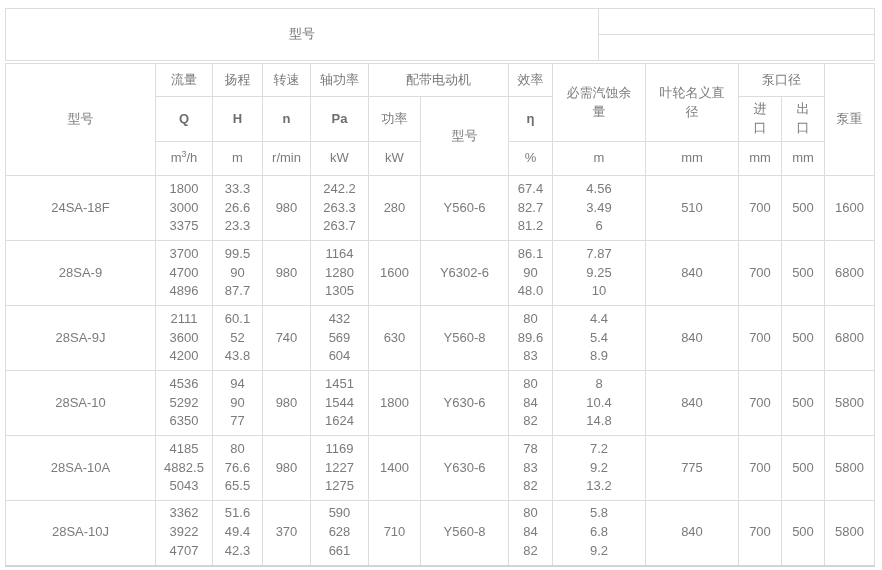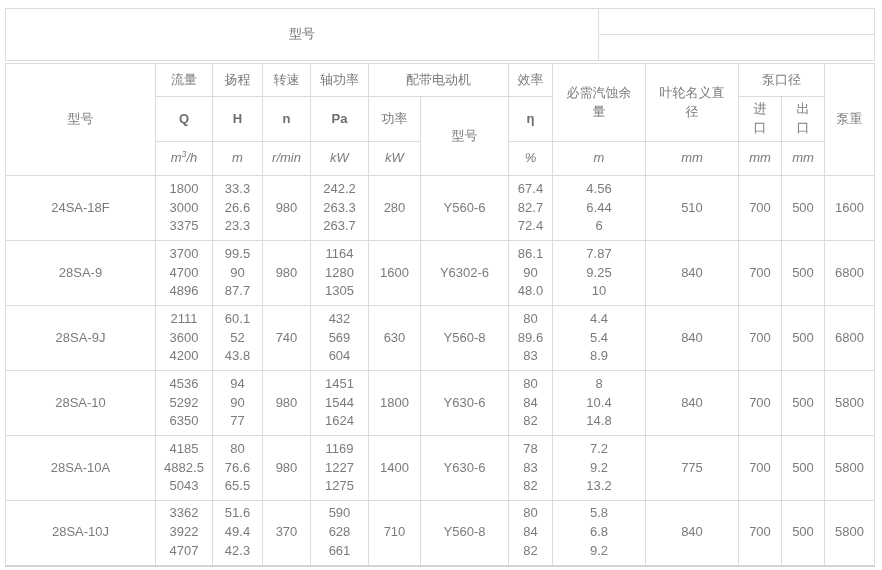--- a/index.html
+++ b/index.html
@@ -35,21 +35,21 @@
   }
   
   .banner {
     margin-bottom: 2px;
   }
   .banner td { height: 26px; }
   .banner .banner-title { font-size: 13px; color: #737373; }
   
   .spec thead tr.h1 th { height: 33px; }
   .spec thead tr.h2 th { height: 45px; }
-  .spec thead tr.h3 th { height: 34px; font-style: italic; }
+  .spec thead tr.h3 th { height: 34px; }
   .spec tbody td { height: 65px; }
   .sym { font-weight: bold; color: #6e6e6e; }
   sup { font-size: 9px; }
 </style>
 </head>
 <body>
 
 <div class="page">
 
   <table class="banner">
@@ -136,23 +136,23 @@
 26.6
 23.3</td>
         <td>980</td>
         <td>242.2
 263.3
 263.7</td>
         <td>280</td>
         <td>Y560-6</td>
         <td>67.4
 82.7
-72.4</td>
+81.2</td>
         <td>4.56
-6.44
+3.49
 6</td>
         <td>510</td>
         <td>700</td>
         <td>500</td>
         <td>1600</td>
       </tr>
       <tr>
         <td>28SA-9</td>
         <td>3700
 4700

